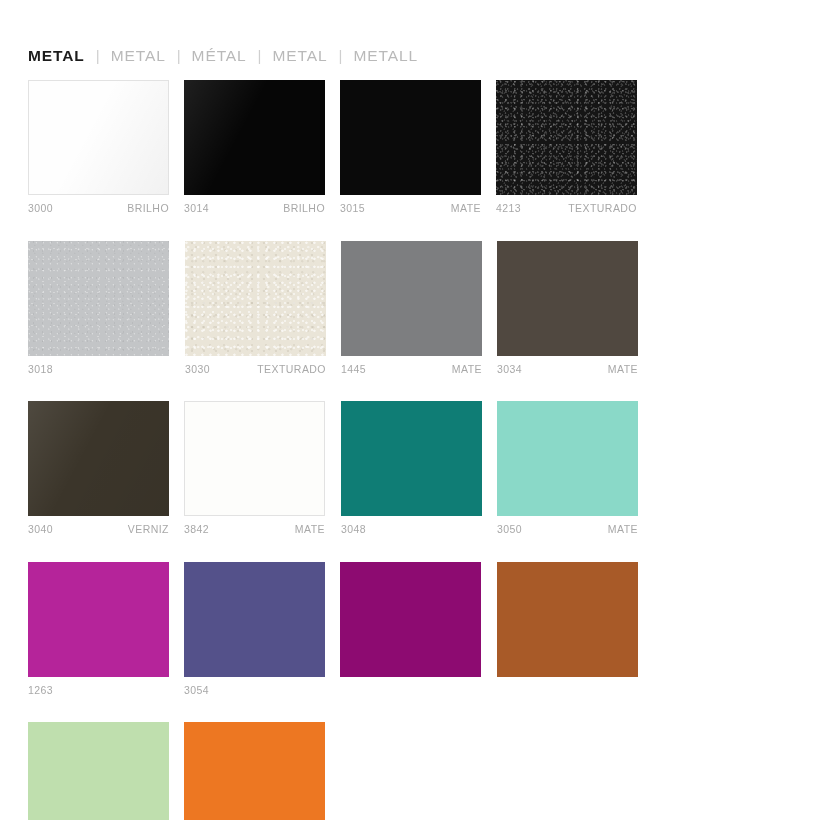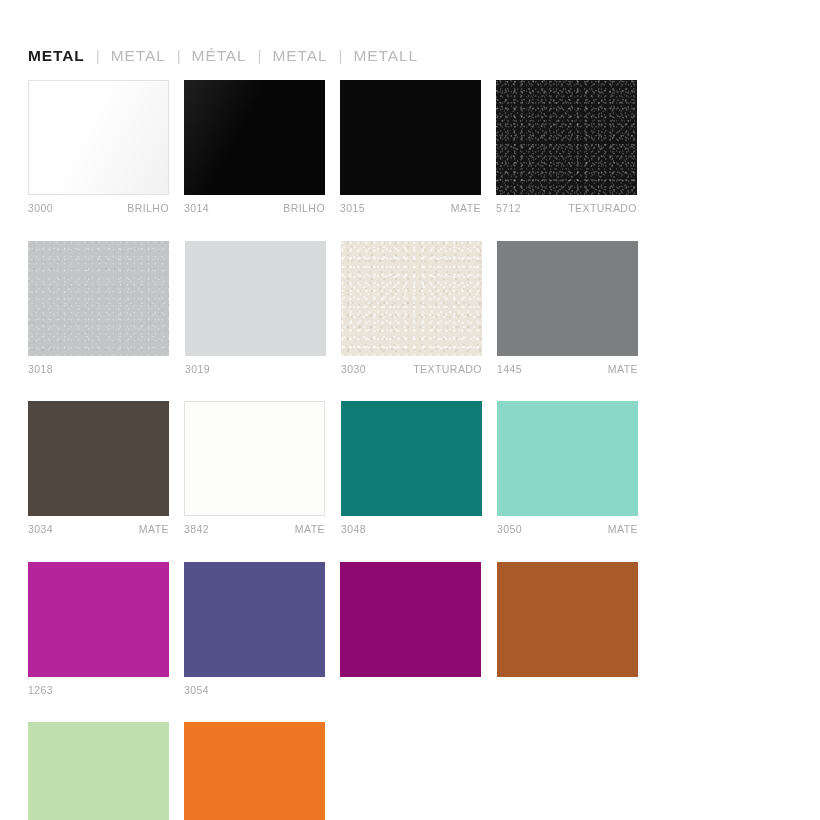--- a/index.html
+++ b/index.html
@@ -182,43 +182,34 @@
         <div class="caption">
           <span class="code">3015</span>
           <span class="finish">MATE</span>
         </div>
       </div>
       <div class="cell">
         <div class="swatch tex-heavy" style="background: rgb(21, 21, 21);">
           <div class="grain"></div>
         </div>
         <div class="caption">
-          <span class="code">5712</span>
+          <span class="code">4213</span>
           <span class="finish">TEXTURADO</span>
         </div>
       </div>
       <div class="cell">
         <div class="swatch tex-metal" style="background: rgb(195, 197, 199);">
           <div class="grain"></div>
         </div>
         <div class="caption">
           <span class="code">3018</span>
           <span class="finish"></span>
         </div>
       </div>
       <div class="cell">
-        <div class="swatch" style="background: rgb(217, 218, 220);">
-          <div class="grain"></div>
-        </div>
-        <div class="caption">
-          <span class="code">3019</span>
-          <span class="finish"></span>
-        </div>
-      </div>
-      <div class="cell">
         <div class="swatch tex-paper" style="background: rgb(234, 229, 216);">
           <div class="grain"></div>
         </div>
         <div class="caption">
           <span class="code">3030</span>
           <span class="finish">TEXTURADO</span>
         </div>
       </div>
       <div class="cell">
         <div class="swatch" style="background: rgb(125, 126, 128);">
@@ -232,20 +223,29 @@
       <div class="cell">
         <div class="swatch" style="background: rgb(80, 72, 64);">
           <div class="grain"></div>
         </div>
         <div class="caption">
           <span class="code">3034</span>
           <span class="finish">MATE</span>
         </div>
       </div>
       <div class="cell">
+        <div class="swatch sheen" style="background: rgb(59, 53, 42);">
+          <div class="grain"></div>
+        </div>
+        <div class="caption">
+          <span class="code">3040</span>
+          <span class="finish">VERNIZ</span>
+        </div>
+      </div>
+      <div class="cell">
         <div class="swatch bordered" style="background: rgb(253, 253, 251);">
           <div class="grain"></div>
         </div>
         <div class="caption">
           <span class="code">3842</span>
           <span class="finish">MATE</span>
         </div>
       </div>
       <div class="cell">
         <div class="swatch" style="background: rgb(15, 125, 117);">

